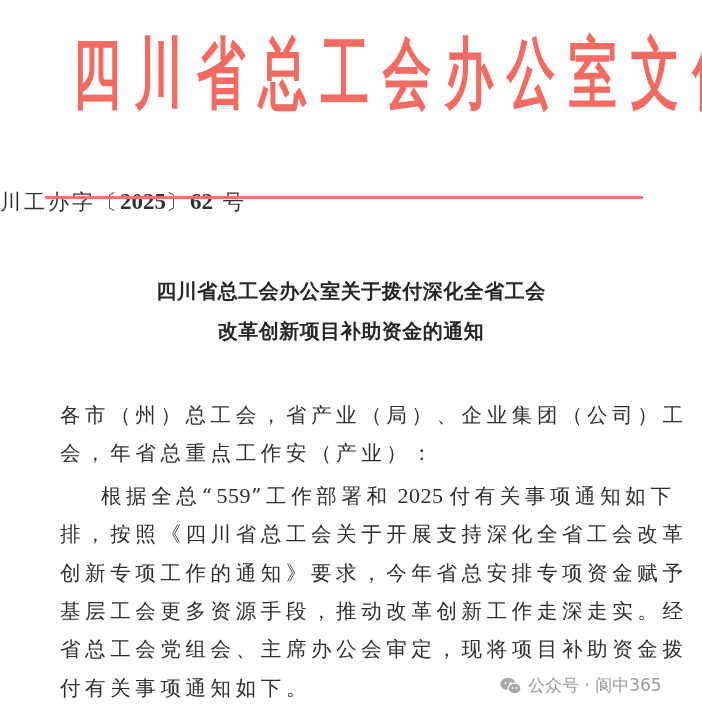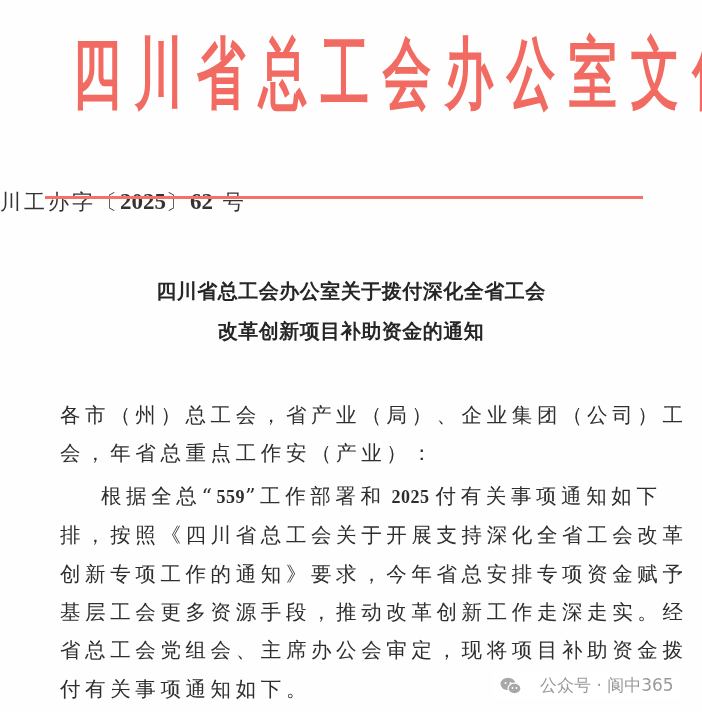--- a/index.html
+++ b/index.html
@@ -47,25 +47,25 @@
     letter-spacing: 0.5px;
   }
   .body {
     position: absolute; left: 56px; width: 596px; top: 392px;
     font-size: 20.5px;
     line-height: 38.4px;
     color: #2e2e2e;
     letter-spacing: 4.6px;
   }
   .body p { margin: 4px; }
-  .body .num { font-family: "Liberation Serif", serif; font-weight: bold; font-size: 18px; letter-spacing: 0.5px; }
+  .body .num { font-family: "Liberation Serif", serif; font-weight: normal; font-size: 22px; letter-spacing: 0.5px; }
   .body .line { display: block; white-space: nowrap; }
   .watermark {
     position: absolute; left: 494px; top: 672px;
-    display: flex; align-items: center; gap: 18px;
+    display: flex; align-items: center; gap: 6px;
     font-family: "DejaVu Sans", "Liberation Sans", sans-serif;
     font-size: 17px; color: #9a9a9a;
     background: rgba(255,255,255,0.6);
     padding: 2px 6px;
   }
   .watermark .wx-icon { width: 22px; height: 18px; position: relative; }
 </style>
 </head>
 <body>
 

